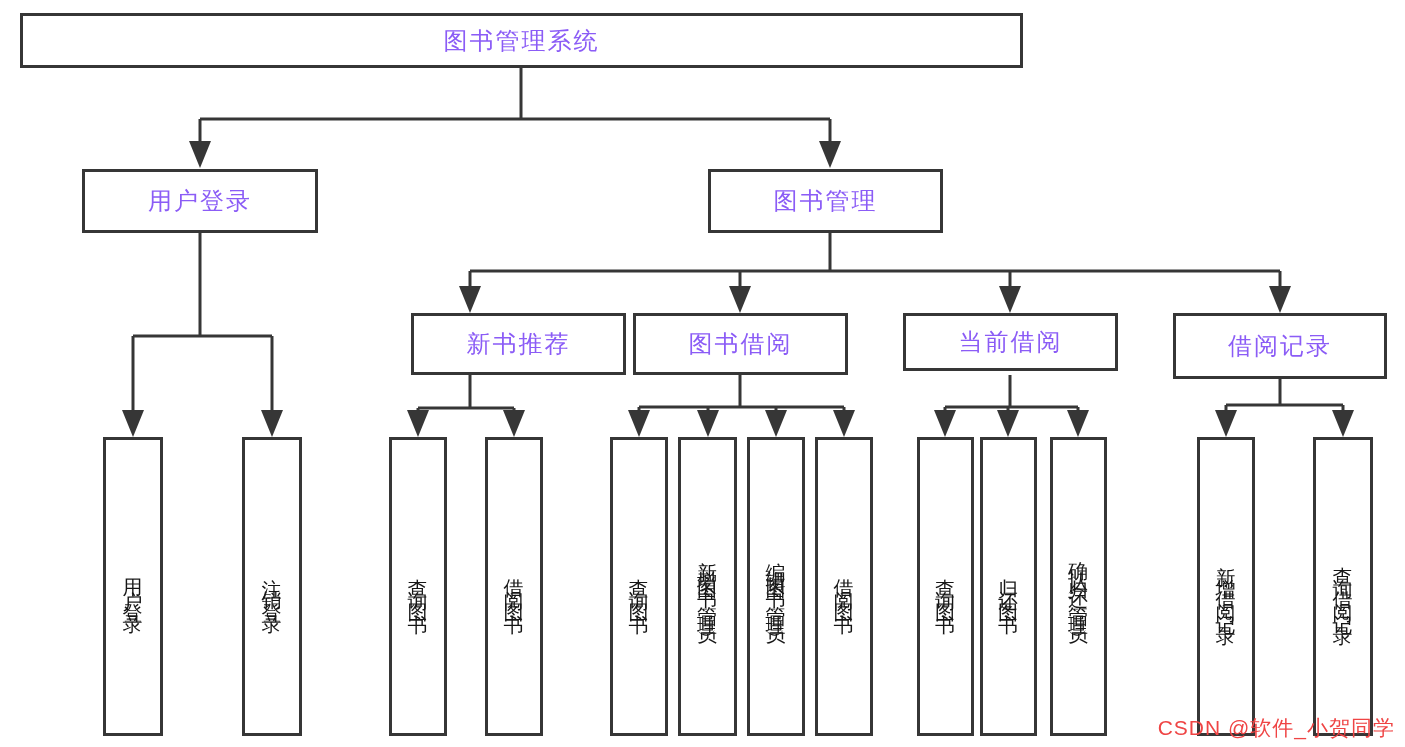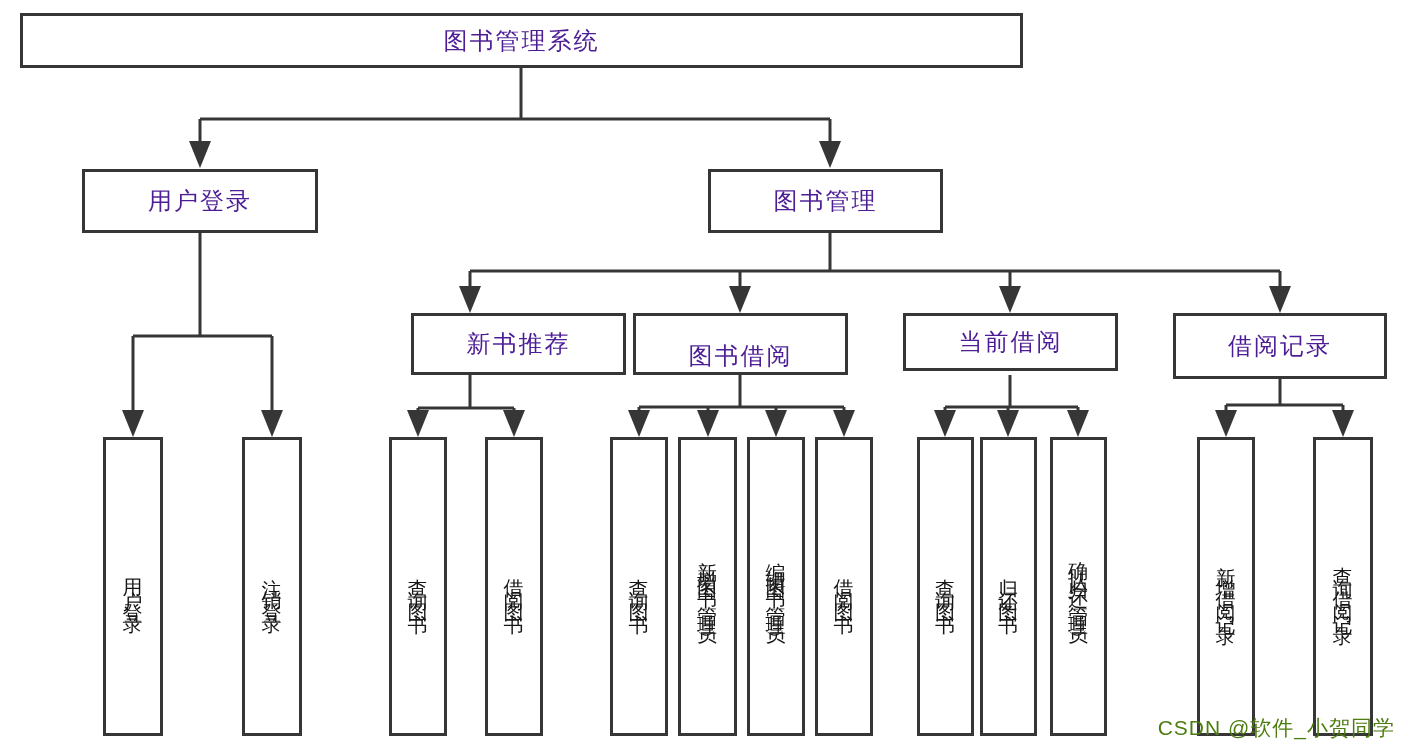--- a/index.html
+++ b/index.html
@@ -18,41 +18,41 @@
     box-sizing:border-box;
     display:flex;
     align-items:center;
     justify-content:center;
     color:#161616;
   }
   .box-h span{
     font-size:24px;
     letter-spacing:2px;
     white-space:nowrap;
-    color:#4c1d95;
+    color:#8b5cf6;
   }
   .box-v span{
     writing-mode:vertical-rl;
     text-orientation:mixed;
     font-size:20px;
     letter-spacing:12px;
     line-height:1;
     white-space:nowrap;
     color:#161616;
   }
   .box-v.long span{
     letter-spacing:9px;
   }
   #watermark{
     position:absolute;
     right:10px;
     top:714px;
     font-size:21px;
     letter-spacing:1px;
-    color:#4d7c0f;
+    color:#ef4444;
     white-space:nowrap;
   }
 </style>
 </head>
 <body>
 
 <div id="canvas">
 
   <svg id="connector-svg" viewBox="0 0 1405 747" xmlns="http://www.w3.org/2000/svg">
       <path d="M521,68 V119 M200,119 H830" stroke="#363636" stroke-width="3" fill="none"></path>
@@ -109,21 +109,21 @@
   <div class="box box-h" style="left:82px;top:169px;width:236px;height:64px;">
     <span>用户登录</span>
   </div>
   <div class="box box-h" style="left:708px;top:169px;width:235px;height:64px;">
     <span>图书管理</span>
   </div>
 
   <div class="box box-h" style="left:363px;top:313px;width:215px;height:62px;margin-left:48px;">
     <span>新书推荐</span>
   </div>
-  <div class="box box-h" style="left:633px;top:313px;width:215px;height:62px;align-items:flex-end;">
+  <div class="box box-h" style="left:633px;top:313px;width:215px;height:62px;">
     <span>图书借阅</span>
   </div>
   <div class="box box-h" style="left:903px;top:313px;width:215px;height:58px;">
     <span>当前借阅</span>
   </div>
   <div class="box box-h" style="left:1173px;top:313px;width:214px;height:66px;">
     <span>借阅记录</span>
   </div>
 
   <div class="box box-v" style="left:103px;top:437px;width:60px;height:299px;">

